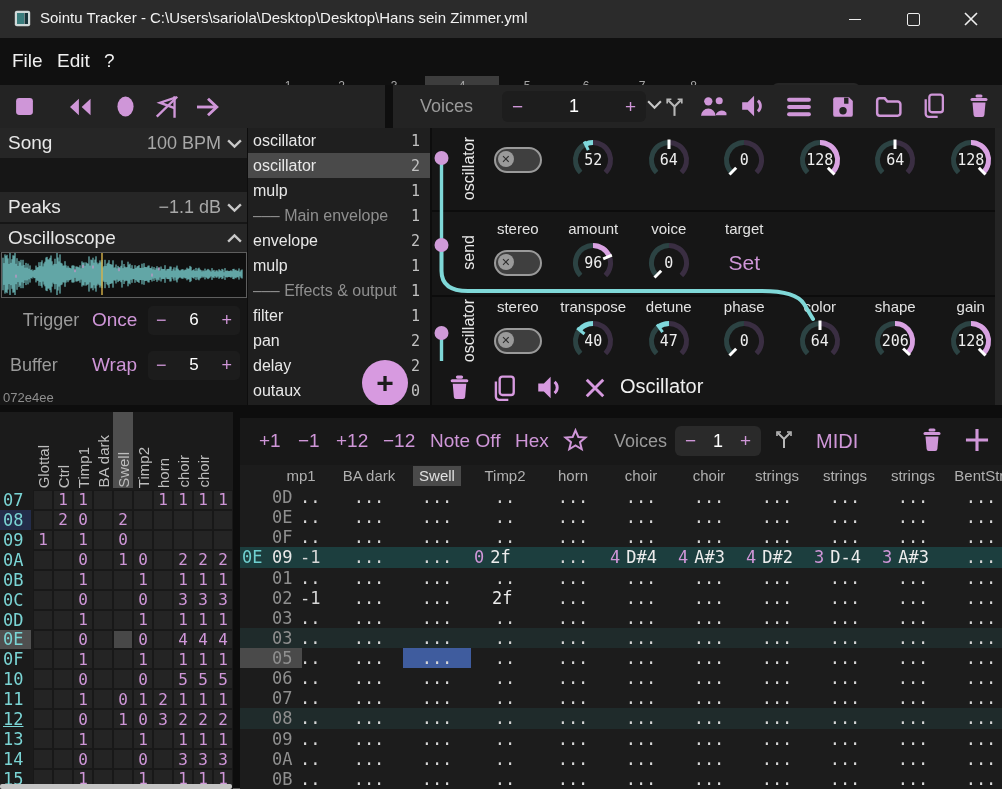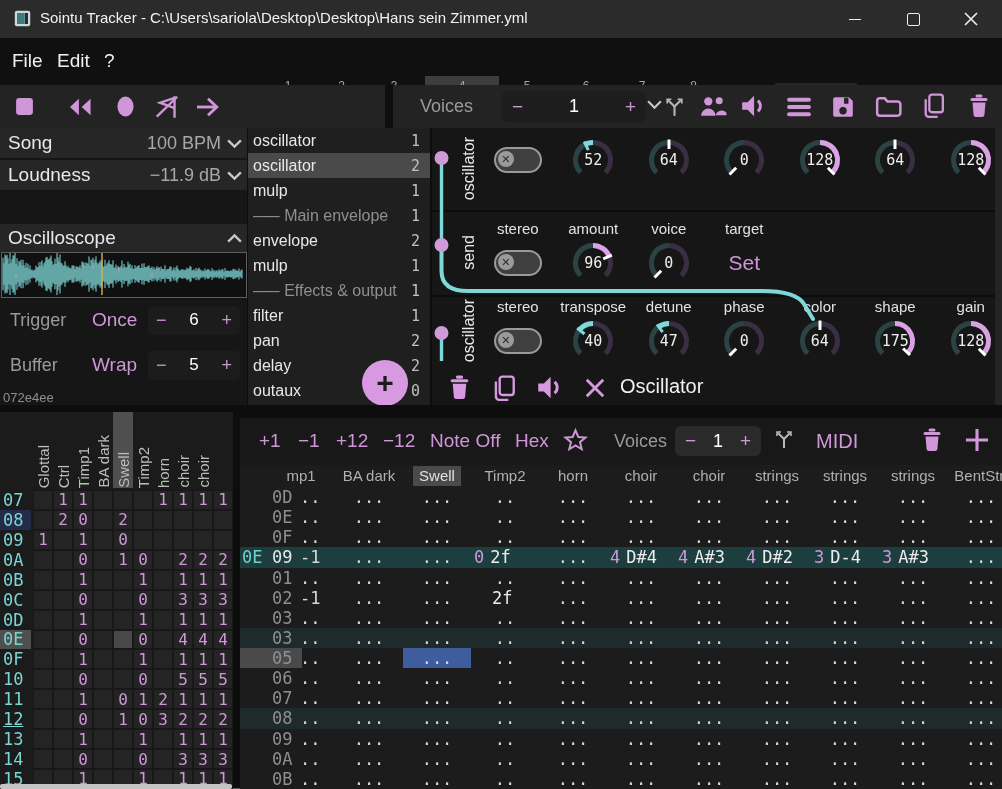--- a/index.html
+++ b/index.html
@@ -338,23 +338,23 @@
   <div class="leftpanel">
     <div class="lrow" style="top:0;">
       <span class="lt">Song</span>
       <span class="lv">100 BPM</span>
       <span class="chev">
           <svg viewBox="0 0 16 10" width="17" height="11" fill="none">
             <path d="M2 2 l6 6 6 -6" stroke="currentColor" stroke-width="2.2"></path>
           </svg>
         </span>
     </div>
-    <div class="lrow" style="top:32px;">
-      <span class="lt">Loudness</span>
-      <span class="lv">−11.9 dB</span>
+    <div class="lrow" style="top:64px;">
+      <span class="lt">Peaks</span>
+      <span class="lv">−1.1 dB</span>
       <span class="chev">
           <svg viewBox="0 0 16 10" width="17" height="11" fill="none">
             <path d="M2 2 l6 6 6 -6" stroke="currentColor" stroke-width="2.2"></path>
           </svg>
         </span>
     </div>
     <div class="lrow" style="top:96px;height:28px;">
       <span class="lt">Oscilloscope</span>
       <span class="chev">
           <svg viewBox="0 0 16 10" width="17" height="11" fill="none">
@@ -362,21 +362,21 @@
           </svg>
         </span>
     </div>
     <div class="scopebox">
       <svg id="wavesvg" width="242" height="42">
           <path d="M1 4.7 V37.3 M2 10.1 V31.9 M3 1.4 V40.6 M4 2.9 V39.1 M5 1.8 V40.2 M6 5.4 V36.6 M7 10.9 V31.1 M8 -1.0 V43.0 M9 9.8 V32.2 M10 6.2 V35.8 M11 2.3 V39.7 M12 2.7 V39.3 M13 -2.1 V44.1 M14 10.8 V31.2 M15 5.2 V36.8 M16 12.9 V29.1 M17 7.9 V34.1 M18 9.4 V32.6 M19 6.8 V35.2 M20 12.6 V29.4 M21 6.8 V35.2 M22 12.0 V30.0 M23 14.7 V27.3 M24 9.9 V32.1 M25 14.6 V27.4 M26 10.6 V31.4 M27 15.7 V26.3 M28 12.4 V29.6 M29 17.0 V25.0 M30 16.4 V25.6 M31 18.1 V23.9 M32 16.8 V25.2 M33 16.9 V25.1 M34 12.6 V29.4 M35 14.5 V27.5 M36 14.1 V27.9 M37 9.2 V32.8 M38 12.9 V29.1 M39 9.1 V32.9 M40 7.3 V34.7 M41 13.4 V28.6 M42 10.4 V31.6 M43 8.7 V33.3 M44 4.5 V37.5 M45 3.9 V38.1 M46 6.4 V35.6 M47 6.5 V35.5 M48 4.8 V37.2 M49 2.5 V39.5 M50 8.3 V33.7 M51 12.3 V29.7 M52 10.9 V31.1 M53 5.7 V36.3 M54 10.9 V31.1 M55 -0.3 V42.3 M56 4.5 V37.5 M57 8.4 V33.6 M58 1.4 V40.6 M59 9.8 V32.2 M60 10.5 V31.5 M61 12.7 V29.3 M62 12.5 V29.5 M63 8.2 V33.8 M64 12.4 V29.6 M65 14.6 V27.4 M66 12.8 V29.2 M67 14.5 V27.5 M68 15.0 V27.0 M69 15.5 V26.5 M70 12.6 V29.4 M71 12.3 V29.7 M72 12.7 V29.3 M73 17.1 V24.9 M74 13.5 V28.5 M75 13.5 V28.5 M76 13.9 V28.1 M77 14.5 V27.5 M78 12.3 V29.7 M79 15.3 V26.7 M80 8.4 V33.6 M81 9.8 V32.2 M82 9.4 V32.6 M83 12.8 V29.2 M84 9.3 V32.7 M85 10.1 V31.9 M86 10.7 V31.3 M87 3.4 V38.6 M88 12.6 V29.4 M89 6.6 V35.4 M90 7.2 V34.8 M91 4.7 V37.3 M92 9.7 V32.3 M93 6.6 V35.4 M94 3.3 V38.7 M95 9.5 V32.5 M96 11.2 V30.8 M97 9.8 V32.2 M98 7.4 V34.6 M99 9.3 V32.7 M100 7.0 V35.0 M101 14.3 V27.7 M102 13.1 V28.9 M103 6.8 V35.2 M104 13.0 V29.0 M105 10.7 V31.3 M106 9.7 V32.3 M107 7.1 V34.9 M108 11.0 V31.0 M109 11.4 V30.6 M110 11.7 V30.3 M111 7.3 V34.7 M112 14.6 V27.4 M113 14.4 V27.6 M114 11.5 V30.5 M115 15.3 V26.7 M116 12.9 V29.1 M117 14.0 V28.0 M118 14.5 V27.5 M119 12.8 V29.2 M120 7.4 V34.6 M121 15.1 V26.9 M122 11.0 V31.0 M123 13.6 V28.4 M124 14.5 V27.5 M125 14.1 V27.9 M126 8.7 V33.3 M127 11.6 V30.4 M128 10.7 V31.3 M129 15.2 V26.8 M130 12.2 V29.8 M131 15.8 V26.2 M132 15.8 V26.2 M133 12.2 V29.8 M134 15.0 V27.0 M135 13.5 V28.5 M136 13.0 V29.0 M137 12.1 V29.9 M138 15.0 V27.0 M139 14.9 V27.1 M140 10.7 V31.3 M141 14.8 V27.2 M142 10.2 V31.8 M143 13.9 V28.1 M144 14.2 V27.8 M145 14.2 V27.8 M146 12.7 V29.3 M147 12.5 V29.5 M148 15.0 V27.0 M149 15.2 V26.8 M150 13.5 V28.5 M151 16.3 V25.7 M152 14.1 V27.9 M153 16.8 V25.2 M154 15.2 V26.8 M155 13.2 V28.8 M156 15.3 V26.7 M157 14.5 V27.5 M158 17.5 V24.5 M159 13.5 V28.5 M160 15.8 V26.2 M161 16.1 V25.9 M162 16.0 V26.0 M163 12.2 V29.8 M164 17.5 V24.5 M165 16.1 V25.9 M166 15.9 V26.1 M167 15.9 V26.1 M168 13.5 V28.5 M169 13.6 V28.4 M170 18.0 V24.0 M171 16.3 V25.7 M172 14.3 V27.7 M173 17.5 V24.5 M174 14.5 V27.5 M175 12.6 V29.4 M176 15.7 V26.3 M177 17.0 V25.0 M178 17.9 V24.1 M179 16.8 V25.2 M180 16.3 V25.7 M181 16.3 V25.7 M182 17.5 V24.5 M183 16.7 V25.3 M184 16.6 V25.4 M185 14.7 V27.3 M186 15.9 V26.1 M187 15.5 V26.5 M188 12.9 V29.1 M189 13.8 V28.2 M190 17.7 V24.3 M191 17.0 V25.0 M192 16.3 V25.7 M193 18.0 V24.0 M194 14.9 V27.1 M195 17.7 V24.3 M196 15.5 V26.5 M197 14.7 V27.3 M198 16.4 V25.6 M199 17.1 V24.9 M200 18.4 V23.6 M201 17.3 V24.7 M202 18.2 V23.8 M203 15.6 V26.4 M204 17.8 V24.2 M205 16.8 V25.2 M206 15.9 V26.1 M207 16.7 V25.3 M208 17.5 V24.5 M209 18.6 V23.4 M210 15.1 V26.9 M211 17.7 V24.3 M212 16.9 V25.1 M213 18.7 V23.3 M214 17.4 V24.6 M215 17.4 V24.6 M216 18.5 V23.5 M217 16.2 V25.8 M218 17.2 V24.8 M219 18.0 V24.0 M220 15.9 V26.1 M221 16.6 V25.4 M222 19.2 V22.8 M223 15.1 V26.9 M224 18.0 V24.0 M225 17.4 V24.6 M226 17.9 V24.1 M227 18.1 V23.9 M228 17.9 V24.1 M229 17.3 V24.7 M230 18.2 V23.8 M231 16.0 V26.0 M232 15.8 V26.2 M233 17.3 V24.7 M234 16.7 V25.3 M235 17.9 V24.1 M236 17.6 V24.4 M237 15.4 V26.6 M238 18.7 V23.3 M239 17.3 V24.7 M240 16.5 V25.5 " stroke="#7fd8d8" stroke-width="1" fill="none"></path>
           <path d="M14 21.7 V24.7 M73 16.2 V19.2 M81 11.9 V14.9 M91 12.5 V15.5 M117 15.2 V18.2 M150 20.6 V23.6 M157 14.4 V17.4 " stroke="#e090d0" stroke-width="1" fill="none"></path>
           <line x1="100" y1="0" x2="100" y2="42" stroke="#d8b44a" stroke-width="1.4"></line>
         </svg>
     </div>
-    <div class="prow" style="top:176px;">
+    <div class="prow" style="top:176px;text-align:center;">
       <span class="pl">Trigger</span>
       <span class="pm">Once</span>
       <div class="minist">
         <span class="sbtn">−</span>
         <span class="sval">6</span>
         <span class="sbtn">+</span>
       </div>
     </div>
     <div class="prow" style="top:221px;">
       <span class="pl">Buffer</span>
@@ -615,21 +615,21 @@
               </div>
             </div>
             <div class="pcol">
               <div class="plabel">shape</div>
               <div class="pctl">
                 <div class="knob"><svg width="46" height="46" viewBox="0 0 46 46">
                     <path d="M10.6 35.4 A17.5 17.5 0 0 1 23.0 5.5" stroke="#2c4343" stroke-width="5" fill="none"></path>
                     <path d="M23.0 5.5 A17.5 17.5 0 0 1 35.4 35.4" stroke="#3a2e42" stroke-width="5" fill="none"></path>
                     <path d="M23.0 5.5 A17.5 17.5 0 0 1 35.8 34.9" stroke="#d9a2e2" stroke-width="5" fill="none"></path>
                     <line x1="31.1" y1="30.5" x2="38.0" y2="37.0" stroke="#ffffff" stroke-width="3"></line>
-                  </svg><span class="kval">175</span></div>
+                  </svg><span class="kval">206</span></div>
               </div>
             </div>
             <div class="pcol">
               <div class="plabel">gain</div>
               <div class="pctl">
                 <div class="knob"><svg width="46" height="46" viewBox="0 0 46 46">
                     <path d="M10.6 35.4 A17.5 17.5 0 0 1 23.0 5.5" stroke="#2c4343" stroke-width="5" fill="none"></path>
                     <path d="M23.0 5.5 A17.5 17.5 0 0 1 35.4 35.4" stroke="#3a2e42" stroke-width="5" fill="none"></path>
                     <path d="M23.0 5.5 A17.5 17.5 0 0 1 35.4 35.4" stroke="#d9a2e2" stroke-width="5" fill="none"></path>
                     <line x1="30.8" y1="30.8" x2="37.5" y2="37.5" stroke="#ffffff" stroke-width="3"></line>

